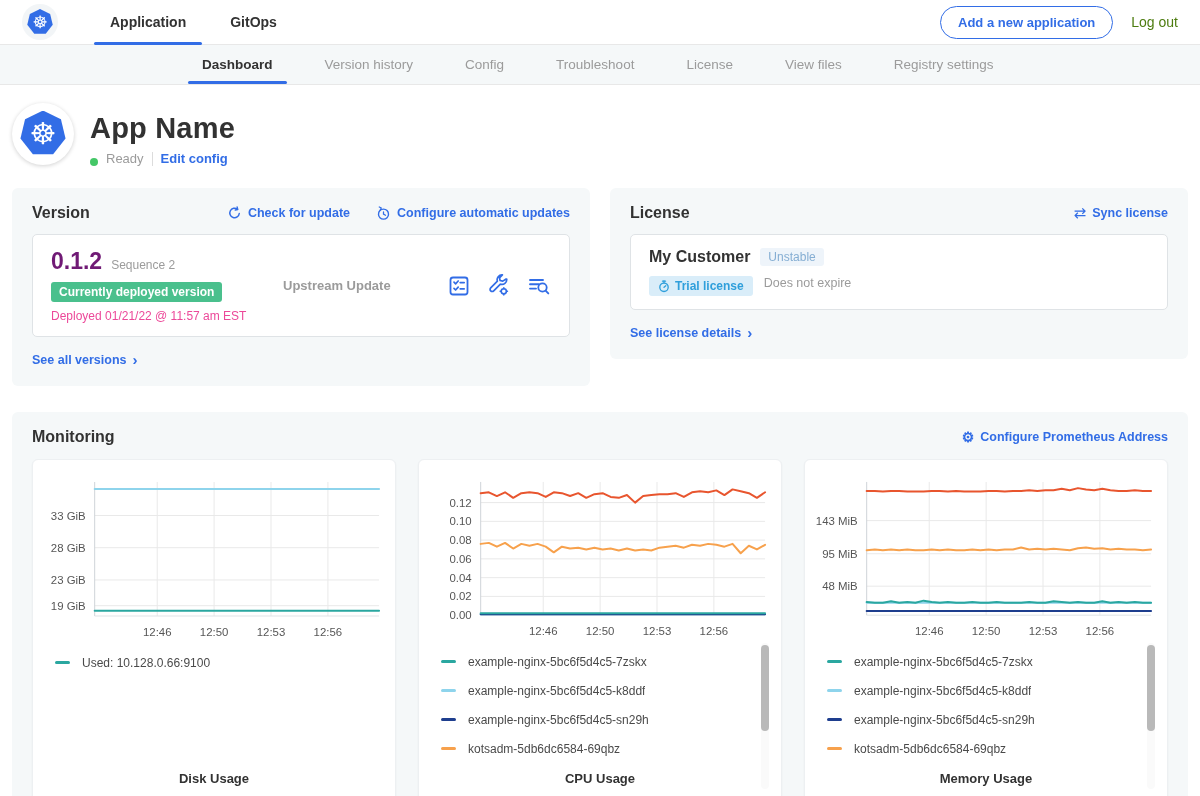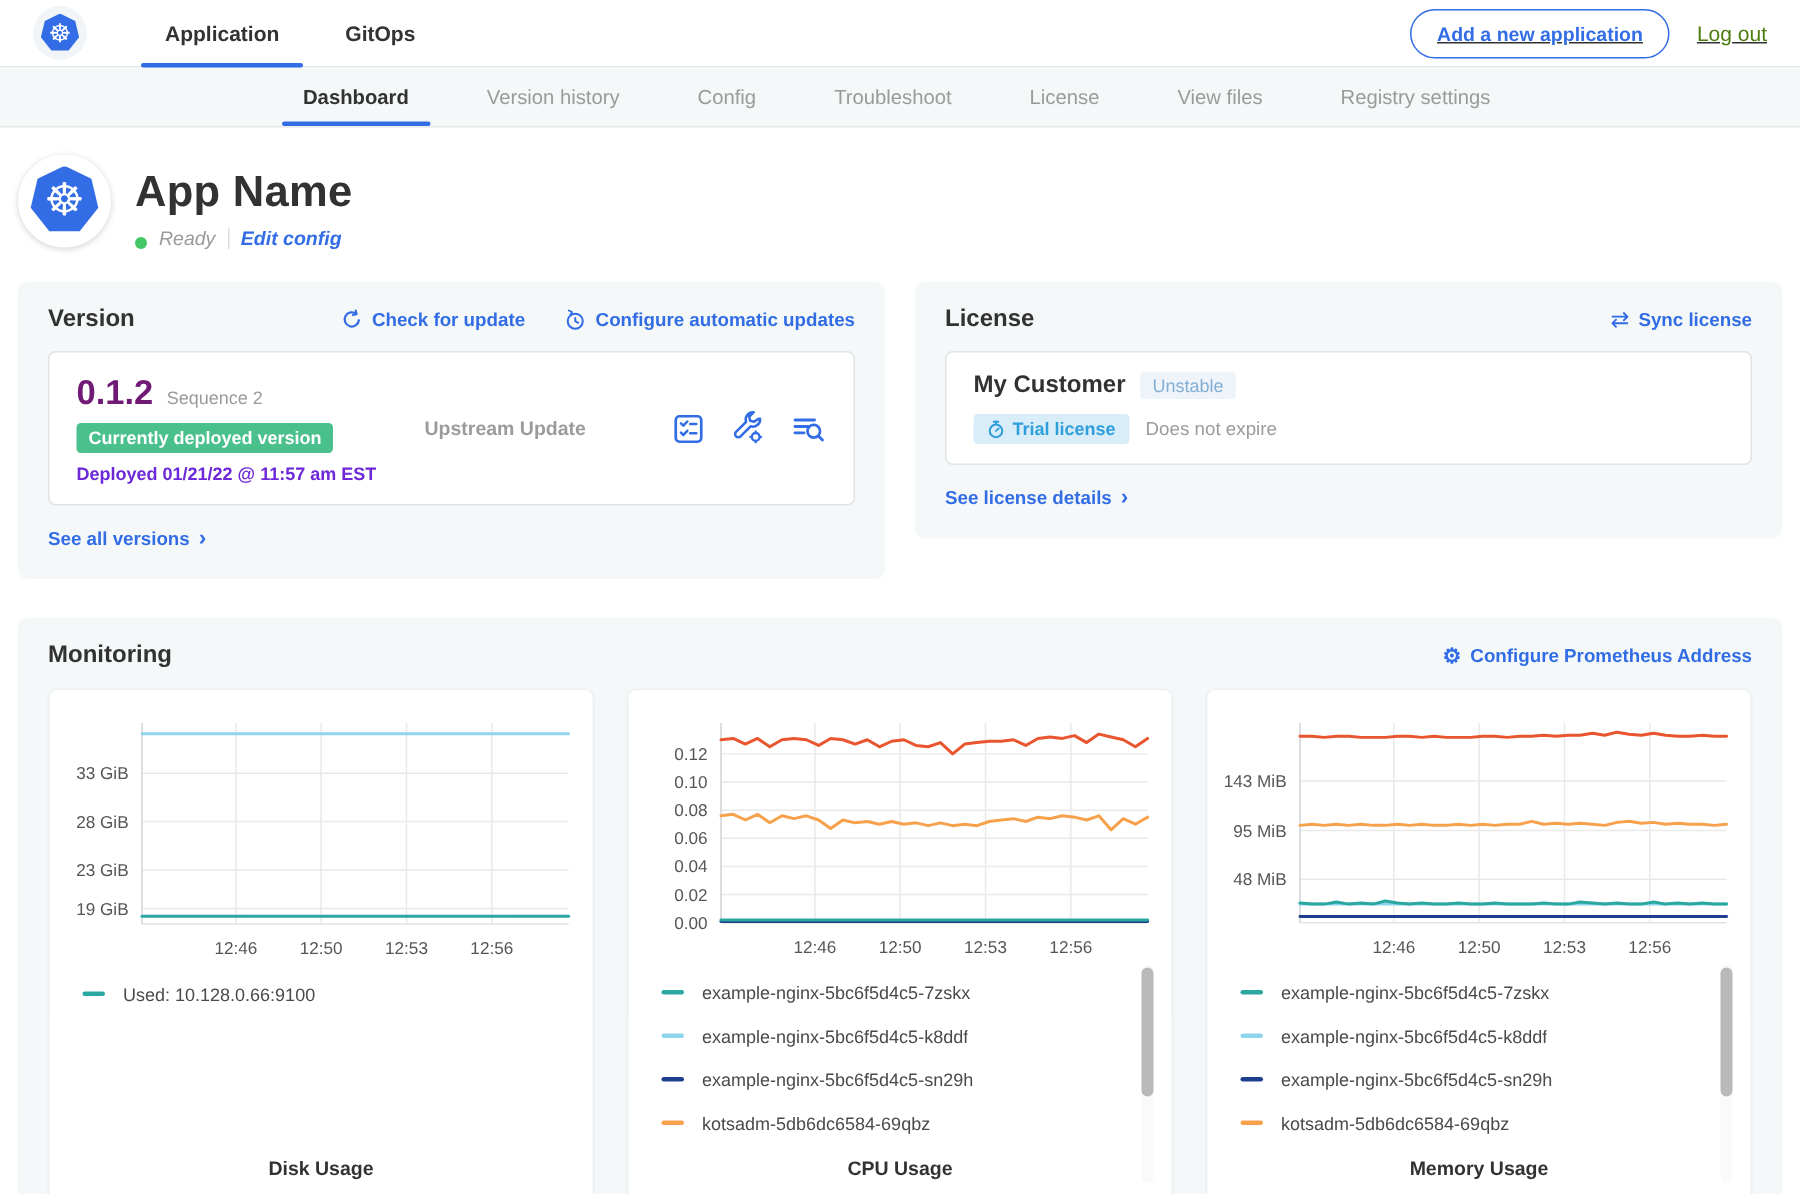--- a/index.html
+++ b/index.html
@@ -6,65 +6,65 @@
   html,body { width:1200px; background:#fff; font-family:"Liberation Sans", sans-serif; color:#323232; }
 
   
   .topnav { height:45px; display:flex; align-items:center; border-bottom:1px solid #e8e8e8; padding:0 22px; position:relative; background:#fff; }
   .k8s-badge { width:36px; height:36px; border-radius:50%; background:#f2f5f7; display:flex; align-items:center; justify-content:center; }
   .k8s-hept { width:30px; height:30px; background:#326de6; clip-path:polygon(50% 0%, 89% 19%, 99% 61%, 72% 95%, 28% 95%, 1% 61%, 11% 19%); display:flex; align-items:center; justify-content:center; color:#fff; font-size:20px; line-height:1; }
   .k8s-hept.small { width:26px; height:26px; font-size:17px; }
   .topnav-tabs { display:flex; margin-left:30px; height:100%;text-align:center; }
   .topnav-tab { display:flex; align-items:center; padding:0 22px; font-size:14px; font-weight:700; color:#323232; cursor:pointer; position:relative; height:100%; }
   .topnav-tab.active::after { content:""; position:absolute; left:6px; right:6px; bottom:-1px; height:3px; background:#326de6; border-radius:2px; }
-  .topnav-right { margin-left:auto; display:flex; align-items:center; gap:18px;text-decoration:underline; }
+  .topnav-right { margin-left:auto; display:flex; align-items:center; gap:18px; }
   .add-app-btn { border:1px solid #326de6; color:#326de6; font-weight:700; font-size:13px; border-radius:17px; padding:8px 17px; background:#fff; cursor:pointer; font-family:inherit; }
   .logout { font-size:14px; color:#4d7c0f; cursor:pointer; }
 
   
   .subnav { height:40px; background:#f5f8f9; border-bottom:1px solid #e8e8e8; display:flex; align-items:stretch; padding-left:176px; }
   .subnav-tab { display:flex; align-items:center; padding:0 26px; font-size:13.5px; color:#9b9b9b; cursor:pointer; position:relative; }
   .subnav-tab.active { color:#323232; font-weight:700; }
   .subnav-tab.active::after { content:""; position:absolute; left:12px; right:12px; bottom:0; height:3px; background:#326de6; border-radius:2px; }
 
   
   .app-header { display:flex; align-items:center; padding:16px 12px 20px 12px; }
   .app-avatar { width:62px; height:62px; border-radius:50%; background:#fff; box-shadow:0 1px 4px rgba(0,0,0,.18); display:flex; align-items:center; justify-content:center; }
   .app-avatar .k8s-hept { width:46px; height:46px; font-size:30px; }
   .app-title-block { margin-left:16px;margin-top:11px; }
   .app-title { font-size:29px; font-weight:700; color:#323232; letter-spacing:.2px; }
-  .app-status-row { display:flex; align-items:flex-end; margin-top:6px; gap:8px; font-size:13px;font-style:italic; }
+  .app-status-row { display:flex; align-items:flex-end; margin-top:6px; gap:8px; font-size:13px; }
   .ready-dot { width:8px; height:8px; border-radius:50%; background:#44c767; }
   .ready-text { color:#9b9b9b; }
   .vdivider { width:1px; height:14px; background:#dcdcdc; }
   .link { color:#326de6; font-weight:700; font-size:12.5px; cursor:pointer; display:inline-flex; align-items:center; gap:6px; white-space:nowrap; }
   .chev { font-size:15px; font-weight:700; line-height:1; position:relative; top:-1px; }
 
   
   .cards-row { display:flex; gap:20px; margin:2px 12px 0 12px; align-items:flex-start; }
   .panel { background:#f5f8f9; border-radius:6px; padding:16px 20px 18px 20px; flex:1; }
   .panel-head { display:flex; align-items:center; }
   .panel-title { font-size:16px; font-weight:700; color:#323232; }
   .panel-links { margin-left:auto; display:flex; gap:26px; align-items:center; }
   .inner-card { background:#fff; border:1px solid #dfe3e6; border-radius:5px; margin-top:12px; padding:13px 18px; display:flex; align-items:center; }
   .ver-left { width:232px; }
   .ver-num-row { display:flex; align-items:baseline; gap:9px; }
   .ver-num { font-size:23px; font-weight:700; color:#701a75; }
   .ver-seq { font-size:12px; color:#9b9b9b; }
   .deployed-badge { display:inline-block; margin-top:7px; background:#4ac08d; color:#fff; font-size:12px; font-weight:700; padding:3px 8px; border-radius:3px; }
-  .deployed-at { margin-top:7px; font-size:12px; color:#6d28d9;font-weight:bold; }
+  .deployed-at { margin-top:7px; font-size:12px; color:#ec4899; }
   .upstream { flex:1; font-size:13px; font-weight:700; color:#9b9b9b; }
   .ver-icons { display:flex; gap:15px; align-items:center; }
   .ver-icons svg { cursor:pointer; }
   .see-link { margin-top:13px; }
 
   .lic-row1 { display:flex; align-items:center; gap:10px; }
   .lic-customer { font-size:16px; font-weight:700; color:#323232; }
   .channel-badge { background:#eef4fa; color:#85aed3; font-size:12px; padding:2px 8px; border-radius:3px; }
-  .lic-row2 { display:flex; align-items:center; gap:11px; margin-top:10px; }
+  .lic-row2 { display:flex; gap:11px; margin-top:10px; }
   .trial-badge { background:#d9edf9; color:#2f9fdb; font-size:12px; font-weight:700; padding:3px 9px; border-radius:3px; display:inline-flex; align-items:center; gap:5px; }
   .no-expire { font-size:12.5px; color:#9b9b9b; }
   .lic-inner { display:block; }
 
   
   .monitoring { background:#f5f8f9; border-radius:6px; margin:26px 12px 12px 12px; padding:16px 20px 16px 20px; }
   .charts-row { display:flex; gap:22px; margin-top:13px; }
   .chart-card { background:#fff; border:1px solid #edf0f2; border-radius:6px; box-shadow:0 1px 2px rgba(0,0,0,.05); flex:1; padding:12px 4px 16px 4px; display:flex; flex-direction:column; height:344px; }
   .chart-svg { width:100%; height:172px; }
   .legend-wrap { position:relative; flex:1; margin:4px 0 0 18px; padding-right:26px; }

